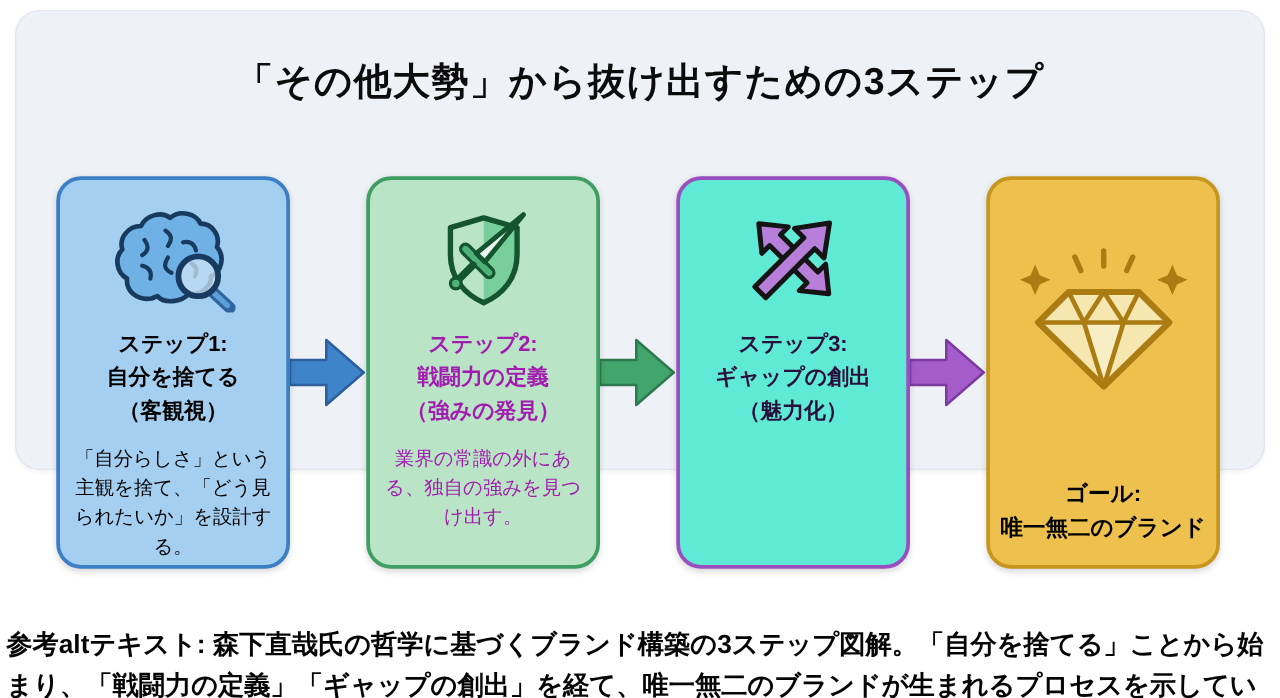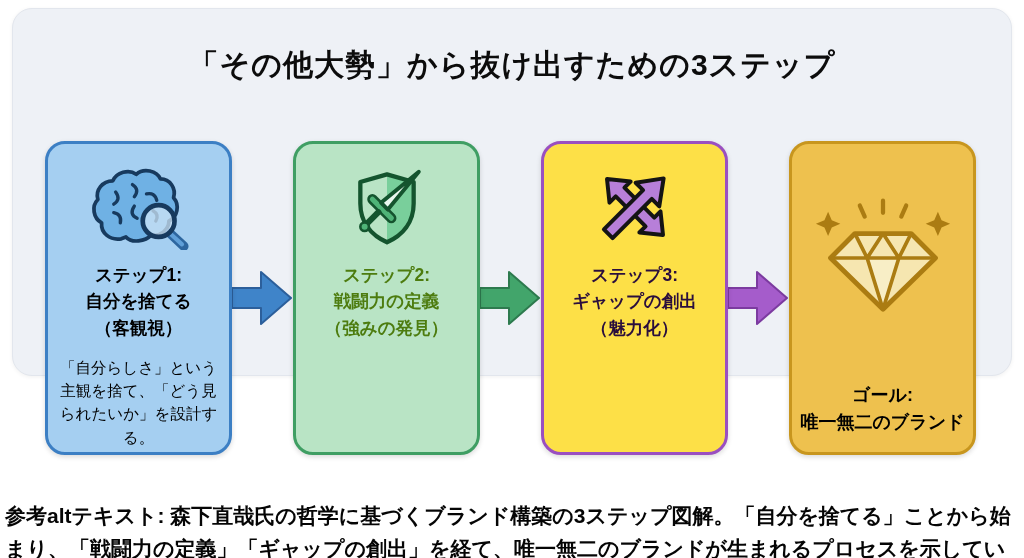--- a/index.html
+++ b/index.html
@@ -41,25 +41,25 @@
     display: flex;
     flex-direction: column;
     align-items: center;
     padding-top: 22px;
     box-shadow: 0 2px 5px rgba(0,0,0,0.15);
     position: relative;
     z-index: 2;
   }
   .box-1 { background: #a5cff1; border-color: #3c7fc4; }
   .box-2 { background: #b9e4c5; border-color: #3f9e63; }
-  .box-3 { background: #fde047; border-color: #9a4fc0; }
+  .box-3 { background: #5eead4; border-color: #9a4fc0; }
   .box-4 { background: #eec14e; border-color: #c8961e; }
 
   .box-1 .box-title, .box-1 .box-body { color: #000000; }
-  .box-2 .box-title, .box-2 .box-body { color: #4d7c0f; }
+  .box-2 .box-title, .box-2 .box-body { color: #a21caf; }
   .box-3 .box-title, .box-3 .box-body { color: #2a0e3d; }
 
   .box-icon { height: 82px; display: flex; align-items: center; justify-content: center; }
   .box-title {
     margin-top: 14px;
     font-size: 17.5px;
     font-weight: 800;
     line-height: 1.5;
     text-align: center;
     white-space: pre-line;
@@ -132,20 +132,21 @@
           <line x1="33" y1="41" x2="55" y2="63" stroke="#14542e" stroke-width="12" stroke-linecap="round"></line>
           <line x1="33" y1="41" x2="55" y2="63" stroke="#4fb377" stroke-width="6" stroke-linecap="round"></line>
           <path d="M87,9 L51,53 L43,45 Z" fill="#e9f7ee" stroke="#14542e" stroke-width="4.5" stroke-linejoin="round"></path>
           <line x1="40" y1="56" x2="27" y2="69" stroke="#14542e" stroke-width="7" stroke-linecap="round"></line>
           <circle cx="24" cy="73" r="5" fill="#4fb377" stroke="#14542e" stroke-width="3"></circle>
         </svg>
       </div>
       <div class="box-title">ステップ2:
 戦闘力の定義
 （強みの発見）</div>
+      <div class="box-body">業界の常識の外にある、独自の強みを見つけ出す。</div>
     </div>
 
     <svg class="flow-arrow" viewBox="0 0 61 60">
       <polygon points="0,20 29,20 29,4 59,30 29,56 29,40 0,40" fill="#42a56b" stroke="#2d7a4e" stroke-width="2" stroke-linejoin="round"></polygon>
     </svg>
 
     <div class="step-box box-3">
       <div class="box-icon">
         <svg width="96" height="88" viewBox="0 0 100 100">
           <g transform="rotate(45 50 50)">

